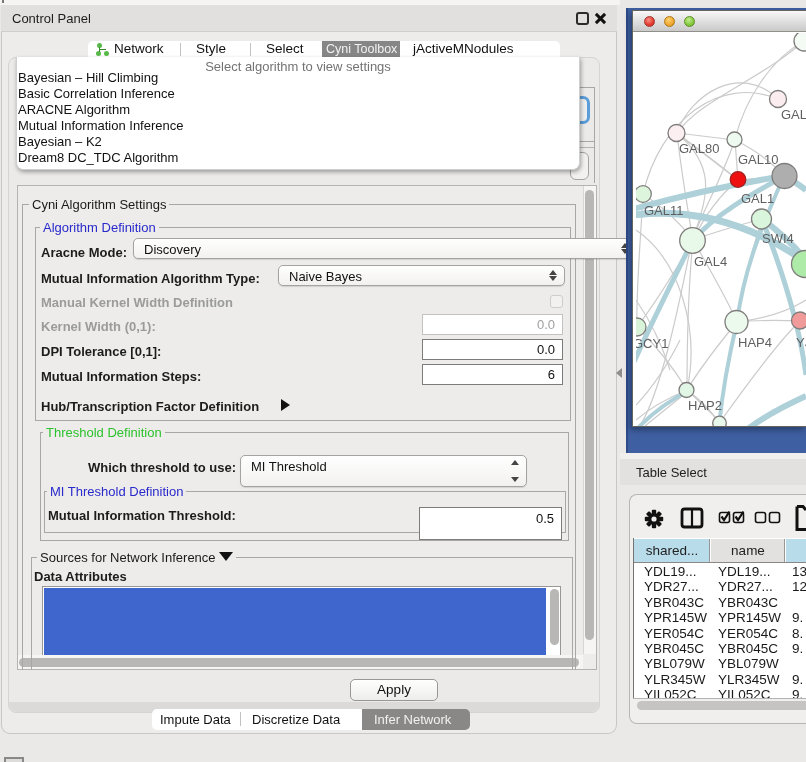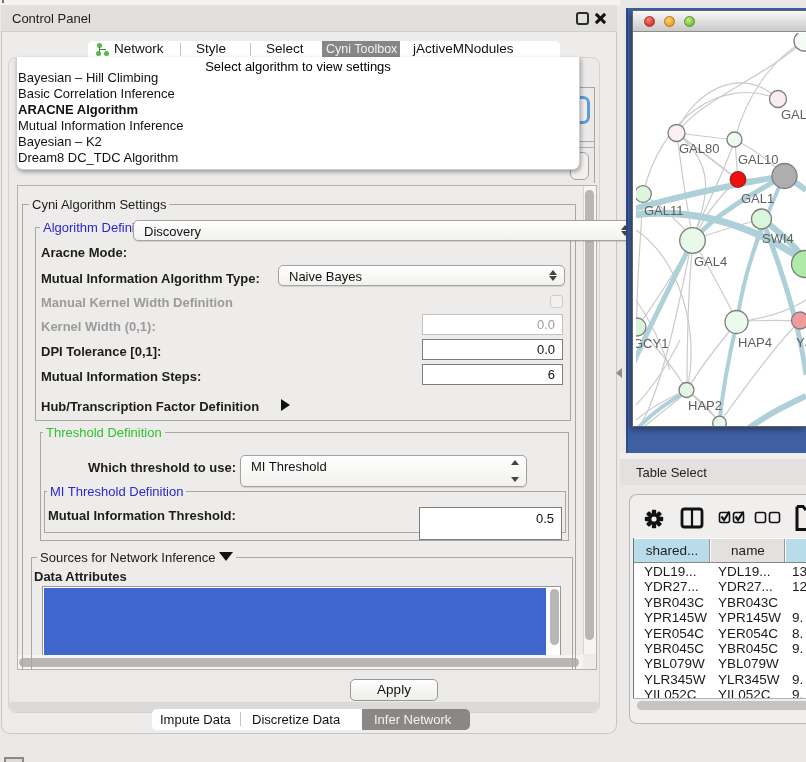--- a/index.html
+++ b/index.html
@@ -1,19 +1,19 @@
 <!DOCTYPE html>
 <html><head>
 <meta charset="utf-8">
 <style>
 *{margin:0;padding:0;box-sizing:border-box}
 html,body{width:806px;height:762px;overflow:hidden}
 body{font-family:"Liberation Sans",sans-serif;background:#ebe9e8;position:relative}
 .abs{position:absolute}
-.b{font-weight:bold}
+.b{font-weight:normal}
 .lbl{font-size:13px;font-weight:bold;color:#1c1c1c;position:absolute}
 .glbl{font-size:13px;font-weight:bold;color:#9b9b9b;position:absolute}
 .field{position:absolute;background:#fff;border:1px solid #7e7c7a;font-size:13px;color:#111;text-align:right;padding-right:7px;line-height:19px}
 .combo{position:absolute;background:linear-gradient(#ffffff,#f2f1ef);border:1px solid #a5a3a1;border-radius:5px;font-size:13px;color:#111;box-shadow:0 1px 1px rgba(0,0,0,0.12)}
 .combo .tx{position:absolute;left:10px;top:3px}
 .arr{position:absolute;right:7px;width:0;height:0;border-left:4px solid transparent;border-right:4px solid transparent}
 .arr.up{top:4px;border-bottom:5px solid #444}
 .arr.dn{bottom:4px;border-top:5px solid #444}
 .group{position:absolute;border:1px solid #a9a7a5}
 .gtitle{position:absolute;top:-8px;background:#edecea;padding:0 3px;font-size:13px;white-space:nowrap}
@@ -70,21 +70,21 @@
 <div class="abs" style="left:19px;top:658px;width:560px;height:9px;background:#b9b7b5;border-radius:5px"></div>
 
 <div class="group" style="left:22px;top:204px;width:554px;height:466px;border-bottom:none">
   <div class="gtitle" style="left:6px;color:#1a1a1a">Cyni Algorithm Settings</div>
 </div>
 
 <div class="group" style="left:35px;top:227px;width:536px;height:194px">
   <div class="gtitle" style="left:4px;color:#2929cc">Algorithm Definition</div>
 </div>
 <div class="lbl" style="left:41px;top:245px">Aracne Mode:</div>
-<div class="combo" style="left:133px;top:220px;width:504px;height:21px">
+<div class="combo" style="left:133px;top:238px;width:504px;height:21px">
     <span class="tx">Discovery</span>
     <span class="arr up"></span>
     <span class="arr dn"></span>
   </div>
 <div class="lbl" style="left:41px;top:271px">Mutual Information Algorithm Type:</div>
 <div class="combo" style="left:278px;top:265px;width:287px;height:21px">
     <span class="tx">Naive Bayes</span>
     <span class="arr up"></span>
     <span class="arr dn"></span>
   </div>
@@ -131,21 +131,21 @@
 <div class="abs" style="left:152px;top:709px;width:210px;height:21px;background:#fff;border-radius:5px 0 0 5px"></div>
 <div class="abs" style="left:160px;top:712px;font-size:13px;color:#111">Impute Data</div>
 <div class="abs" style="left:240px;top:712px;width:1px;height:14px;background:#c2c2c2"></div>
 <div class="abs" style="left:252px;top:712px;font-size:13px;color:#111">Discretize Data</div>
 <div class="abs" style="left:362px;top:709px;width:108px;height:21px;background:#8a8887;border-radius:0 5px 5px 0"></div>
 <div class="abs" style="left:374px;top:712px;font-size:13px;color:#f2f2f2">Infer Network</div>
 
 <div class="abs" style="left:616px;top:368px;width:0;height:0;border-top:5px solid transparent;border-bottom:5px solid transparent;border-right:6px solid #908e8c"></div>
 
 <div class="abs" style="left:16px;top:57px;width:564px;height:113px;background:#fff;border:1px solid #cfcfcf;border-top:none;border-radius:0 0 7px 7px;box-shadow:1px 2px 4px rgba(0,0,0,0.35)"></div>
-<div class="abs" style="left:16px;top:59px;width:564px;text-align:center;font-size:13px;color:#000000">Select algorithm to view settings</div>
+<div class="abs" style="left:16px;top:59px;width:564px;text-align:center;font-size:13px;color:#737373">Select algorithm to view settings</div>
 <div class="abs" style="left:18px;top:70px;font-size:13px;color:#111;line-height:16px">Bayesian – Hill Climbing<br>Basic Correlation Inference<br><span class="b">ARACNE Algorithm</span><br>Mutual Information Inference<br>Bayesian – K2<br>Dream8 DC_TDC Algorithm</div>
 
 <div class="abs" style="left:4px;top:757px;width:20px;height:10px;border:2px solid #888;background:#dddcda"></div>
 
 <div class="abs" style="left:626px;top:8px;width:180px;height:445px;background:#3e5fa2;border-left:2px solid #2e4c88"></div>
 
 <div class="abs" style="left:632px;top:10px;width:174px;height:417px;border:1px solid #66655f;border-right:none;background:#fff;box-shadow:-2px 3px 6px rgba(0,0,0,0.35)"></div>
 <div class="abs" style="left:633px;top:11px;width:173px;height:21px;background:linear-gradient(#f8f8f8,#c9c9c9);border-bottom:1px solid #908f8a"></div>
 <div class="abs" style="left:644px;top:16px;width:11px;height:11px;border-radius:50%;background:radial-gradient(circle at 40% 32%,#f78f86,#e33b30 60%,#c62b22);border:1px solid #a2342c"></div>
 <div class="abs" style="left:664px;top:16px;width:11px;height:11px;border-radius:50%;background:radial-gradient(circle at 40% 32%,#fcd270,#efa730 60%,#d68d1d);border:1px solid #ad7714"></div>

